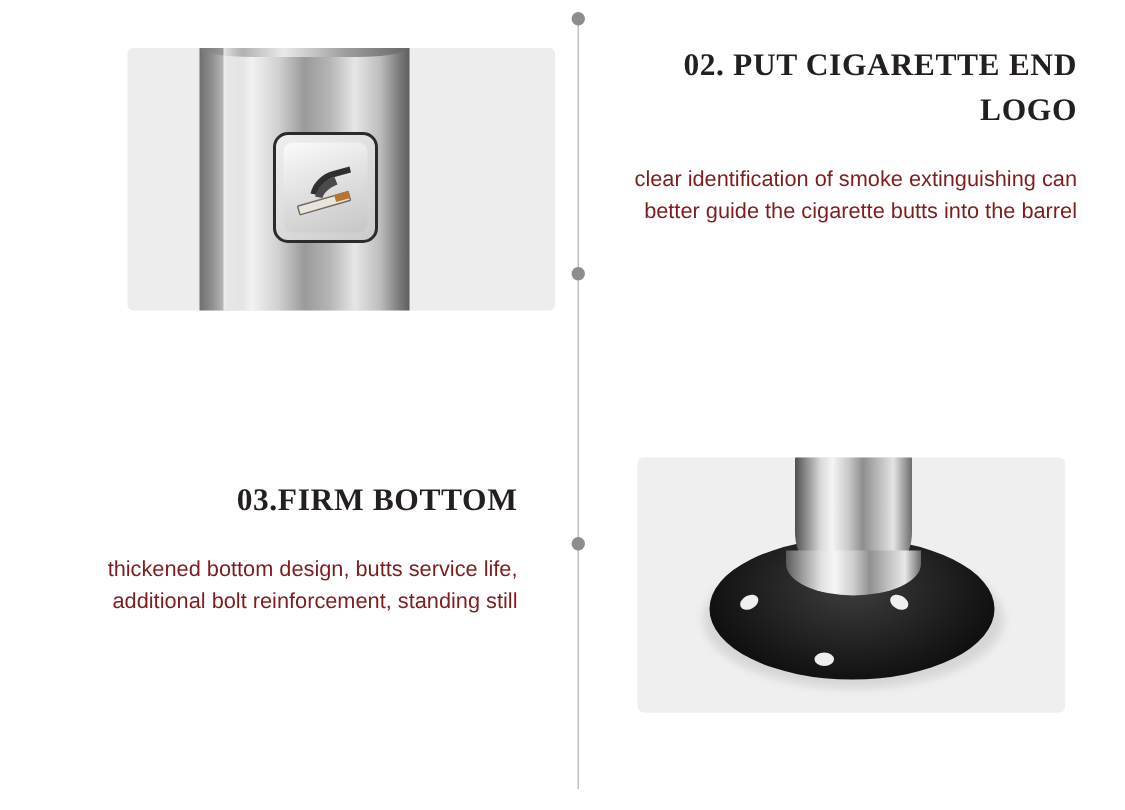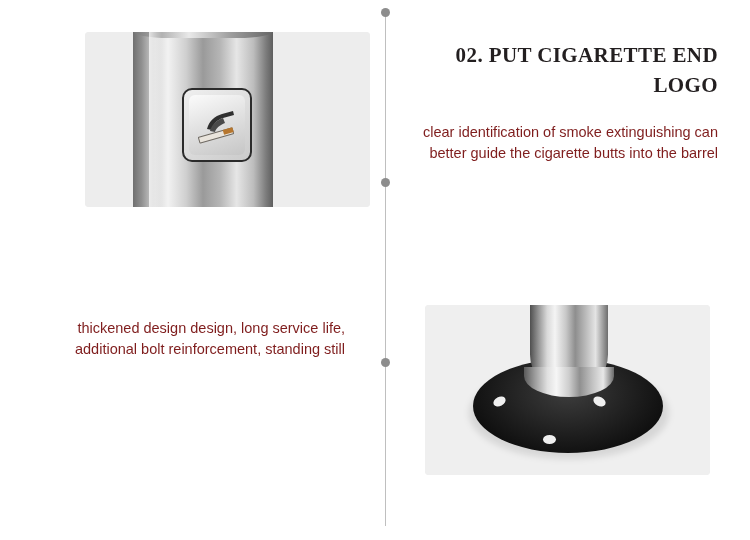--- a/index.html
+++ b/index.html
@@ -72,21 +72,21 @@
     text-align: right;
   }
 
   .heading {
     font-family: "Liberation Serif", serif;
     font-weight: bold;
     font-size: 21px;
     line-height: 30px;
     color: #231f20;
     letter-spacing: 0.4px;
-    margin: 12px 0 22px 0;
+    margin: 0 0 22px 0;
   }
   .body-text {
     font-family: "Liberation Sans", sans-serif;
     font-size: 14.5px;
     line-height: 21px;
     color: #7f1d1d;
     margin: 0;
   }
 
   
@@ -254,21 +254,22 @@
     </div>
   </div>
 </div>
 
 <div class="text-block block-2">
   <h2 class="heading">02. PUT CIGARETTE END LOGO</h2>
   <p class="body-text">clear identification of smoke extinguishing can better guide the cigarette butts into the barrel</p>
 </div>
 
 <div class="text-block block-3">
-  <p class="body-text">thickened design design, long service life, additional bolt reinforcement, standing still</p>
+  <h2 class="heading">03.FIRM BOTTOM</h2>
+  <p class="body-text">thickened bottom design, butts service life, additional bolt reinforcement, standing still</p>
 </div>
 
 <div class="photo photo-2">
   <div class="base-wrap">
     <div class="base-shadow"></div>
     <div class="base-plate"></div>
     <div class="base-hole hole-l"></div>
     <div class="base-hole hole-r"></div>
     <div class="base-hole hole-b"></div>
     <div class="post"></div>

